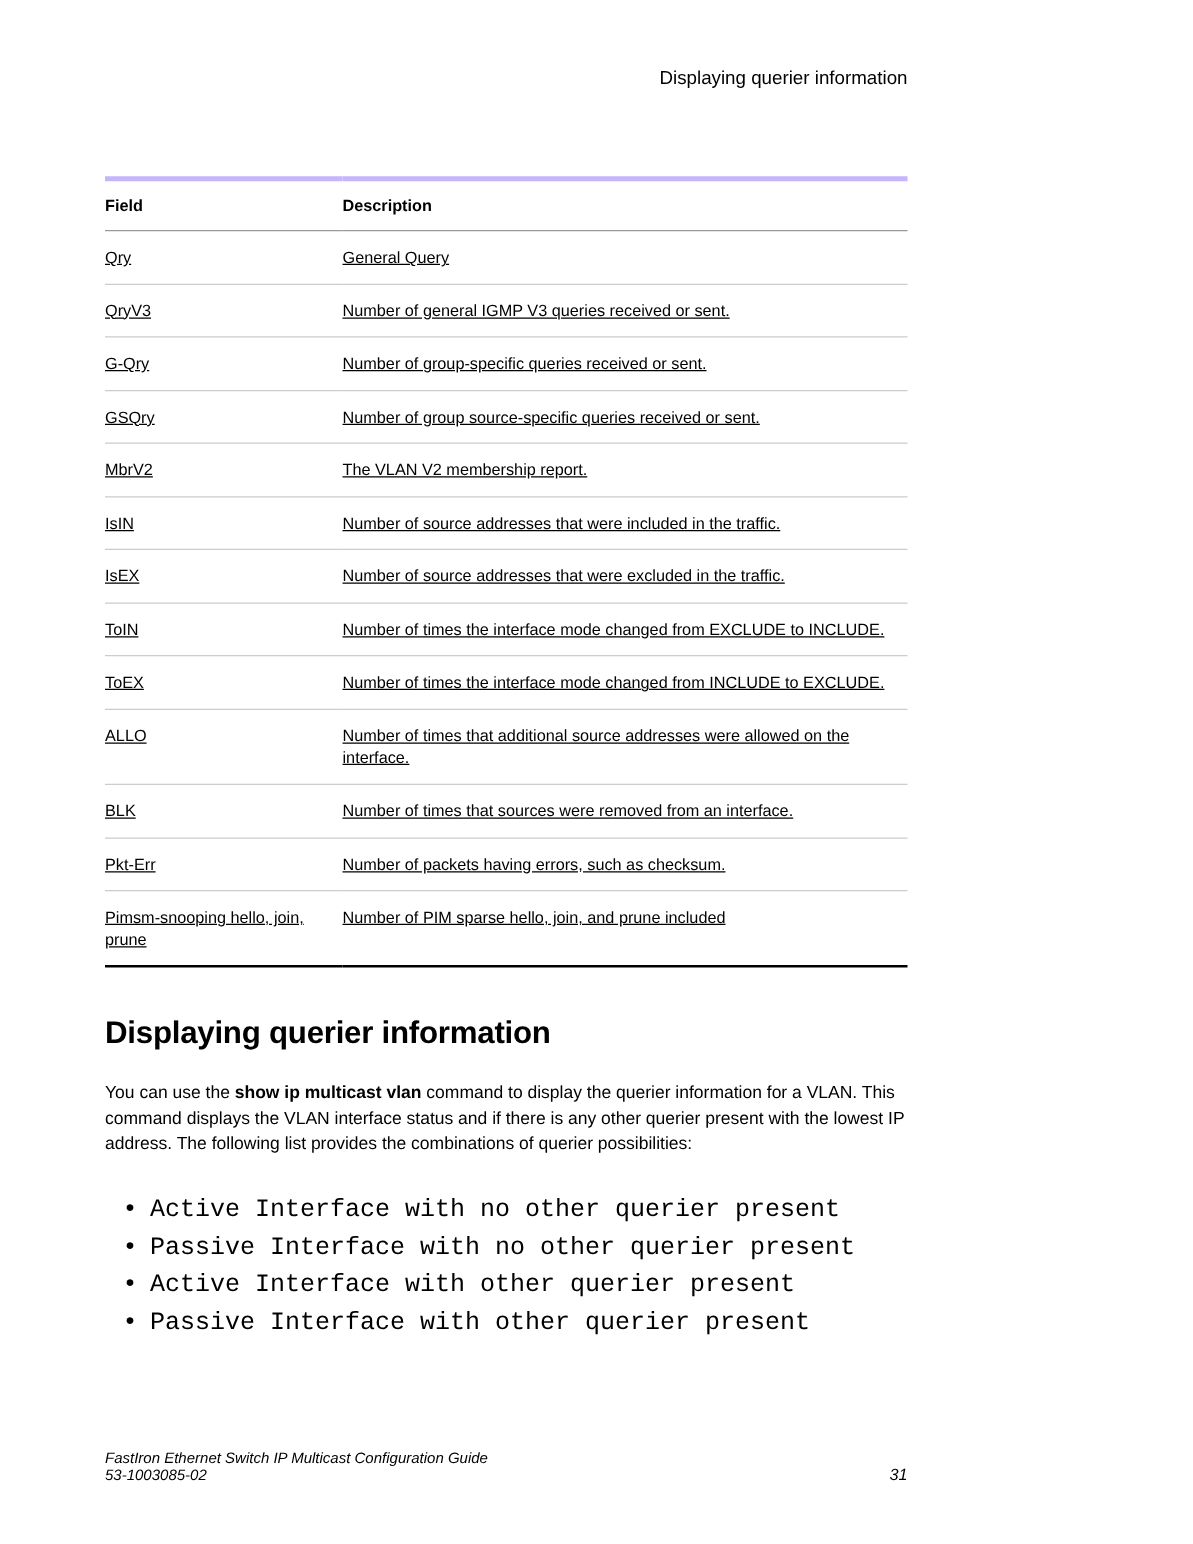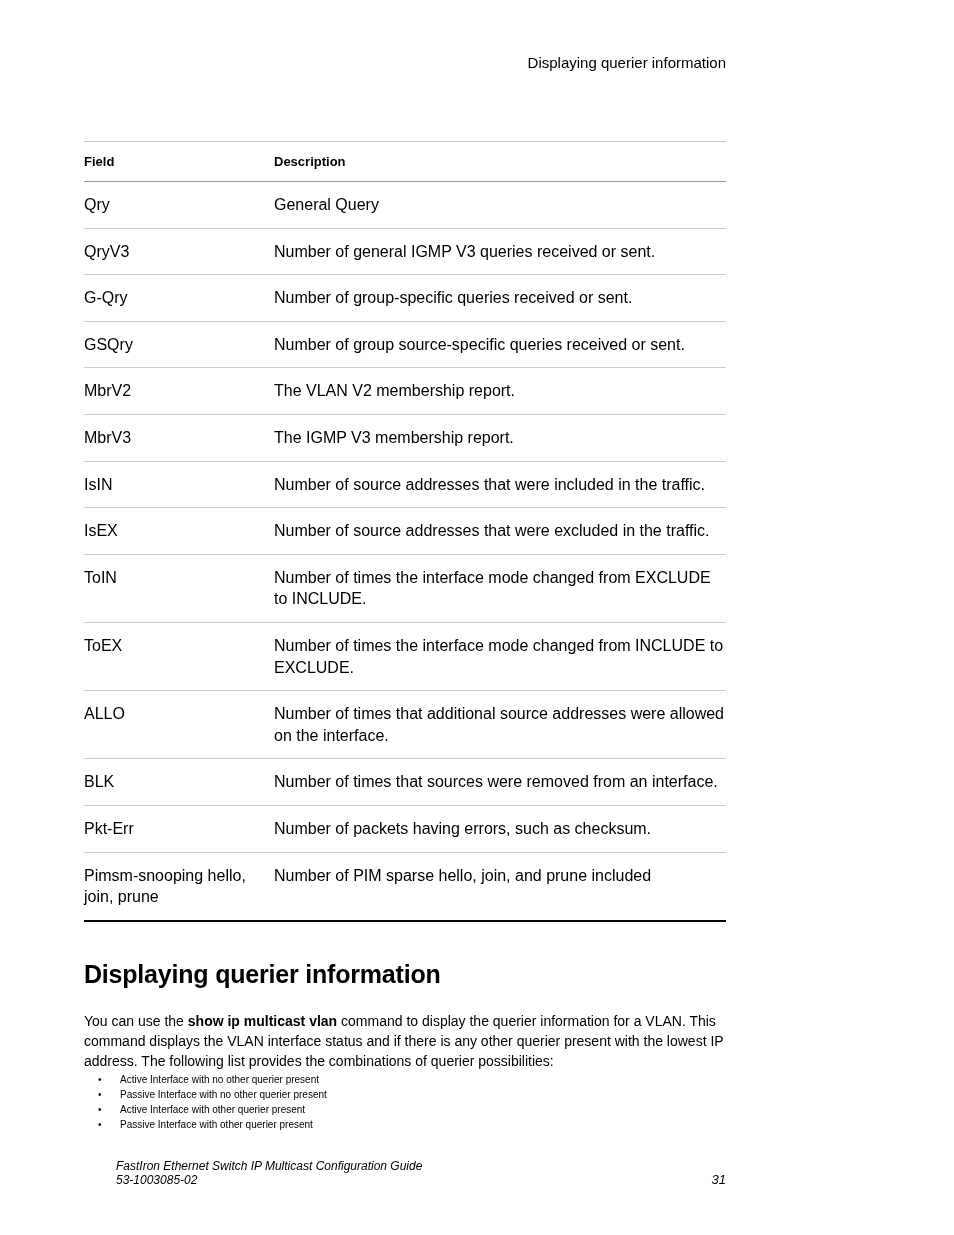--- a/index.html
+++ b/index.html
@@ -1,30 +1,30 @@
 <!DOCTYPE html>
 <html><head>
 <meta charset="utf-8">
 <style>
   * { box-sizing: border-box; margin: 0; padding: 0; }
   html, body { width: 954px; height: 1235px; background: #fff; font-family: Arial, Helvetica, sans-serif; color: #000; }
   .page { position: relative; width: 810px; height: 1235px; padding: 54px 84px 0 84px; }
   .running-head { text-align: right; font-size: 15px; margin-bottom: 70px; padding-right: 0; }
-  .tbl { width: 100%; border-collapse: collapse; border-top: 1px solid #c4b5fd; border-bottom: 2px solid #000; }
+  .tbl { width: 100%; border-collapse: collapse; border-top: 4px solid #c4b5fd; border-bottom: 2px solid #000; }
   .tbl th { text-align: left; font-weight: bold; font-size: 13px; padding: 12px 0 12px 0; border-bottom: 1px solid #999; }
-  .tbl td { font-size: 16px; padding: 12px 0; border-bottom: 1px solid #ccc; vertical-align: top; line-height: 1.35; }
+  .tbl td { font-size: 13px; padding: 12px 0; border-bottom: 1px solid #ccc; vertical-align: top; line-height: 1.35; text-decoration: underline; }
   .tbl tr:last-child td { border-bottom: none; }
   .col-field { width: 190px; padding-right: 10px; }
   .section-title { font-family: Arial, Helvetica, sans-serif; font-weight: bold; font-size: 25px; margin-top: 38px; margin-bottom: 22px; letter-spacing: -0.2px; }
-  .body-text { font-size: 14px; line-height: 1.45; margin-bottom: 0; }
+  .body-text { font-size: 14px; line-height: 1.45; margin-bottom: 30px; }
   .body-text b { font-weight: bold; }
   ul.bullets { list-style: none; padding-left: 8px; }
-  ul.bullets li { font-size: 10px; line-height: 1.5; padding-left: 28px; position: relative; }
+  ul.bullets li { font-size: 20px; line-height: 1.5; padding-left: 28px; position: relative; font-family: Liberation Mono, monospace; }
   ul.bullets li::before { content: "•"; position: absolute; left: 6px; top: 0; }
-  .footer { position: absolute; left: 84px; right: 84px; bottom: 48px; display: flex; justify-content: space-between; align-items: flex-end; font-style: italic; font-size: 12px; margin-left: 32px; }
+  .footer { position: absolute; left: 84px; right: 84px; bottom: 48px; display: flex; justify-content: space-between; align-items: flex-end; font-style: italic; font-size: 12px; }
   .footer .pg { font-style: italic; font-size: 13px; }
 </style>
 </head>
 <body>
 
 <div class="page">
 
   <div class="running-head">Displaying querier information</div>
 
   <table class="tbl">
@@ -47,24 +47,20 @@
           <td class="col-field">G-Qry</td>
           <td>Number of group-specific queries received or sent.</td>
         </tr>
         <tr>
           <td class="col-field">GSQry</td>
           <td>Number of group source-specific queries received or sent.</td>
         </tr>
         <tr>
           <td class="col-field">MbrV2</td>
           <td>The VLAN V2 membership report.</td>
-        </tr>
-        <tr>
-          <td class="col-field">MbrV3</td>
-          <td>The IGMP V3 membership report.</td>
         </tr>
         <tr>
           <td class="col-field">IsIN</td>
           <td>Number of source addresses that were included in the traffic.</td>
         </tr>
         <tr>
           <td class="col-field">IsEX</td>
           <td>Number of source addresses that were excluded in the traffic.</td>
         </tr>
         <tr>

